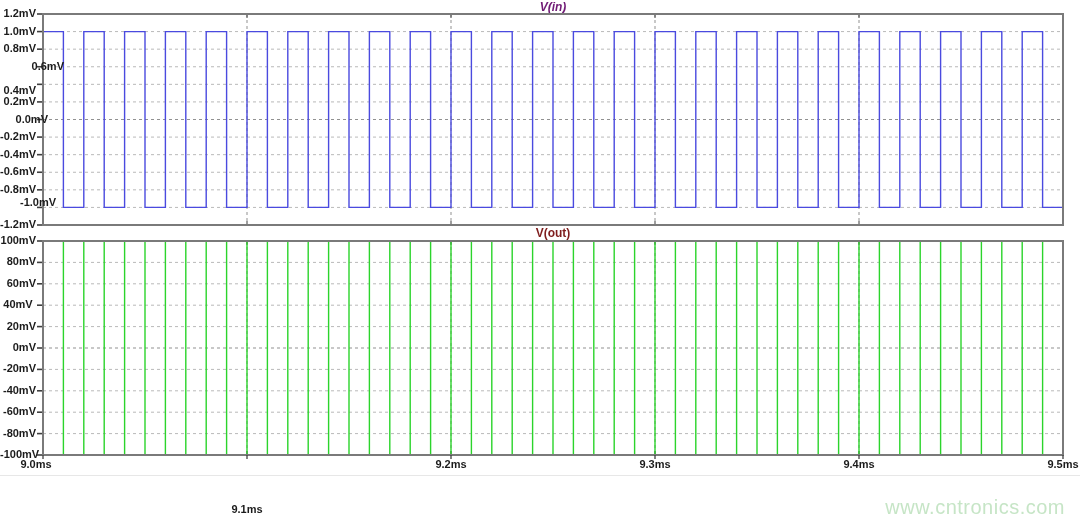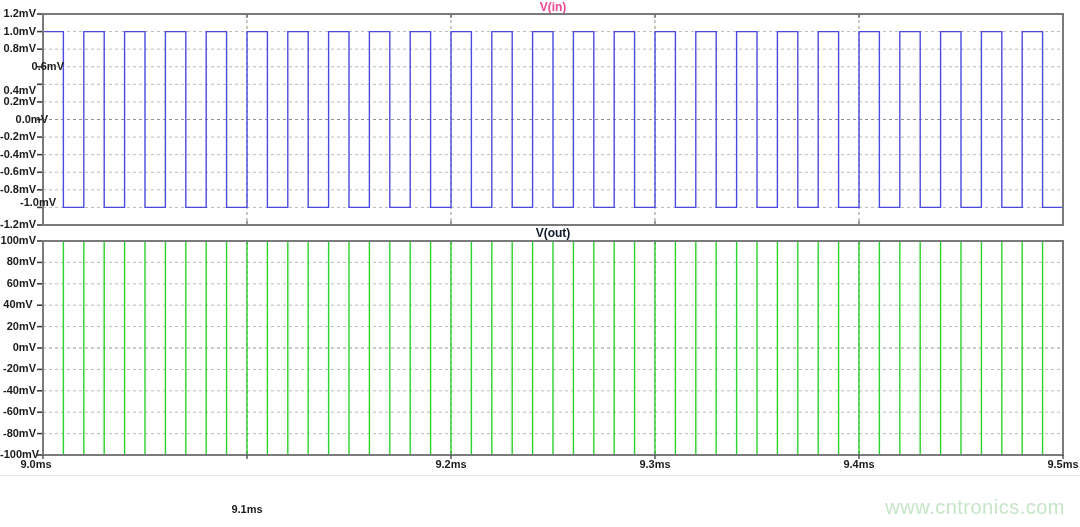--- a/index.html
+++ b/index.html
@@ -15,21 +15,21 @@
   .ylab{left:0;width:36px;text-align:right}
   .xlab{transform:translateX(-50%)}
   .separator{position:absolute;left:0;top:475px;width:1080px;height:1px;background:#e7e7e7}
   .watermark{position:absolute;right:15px;bottom:8px;font-size:20px;letter-spacing:.5px;font-weight:400}
 </style>
 </head>
 <body>
 
 <div class="screen" id="screen">
 
-  <div class="pane-title t-in" style="color: #ec4899;">V(in)</div>
+  <div class="pane-title t-in" style="color: #701a75; font-style: italic;">V(in)</div>
 
   <svg class="plot" id="svg-in" width="1080" height="527">
       <line x1="43" y1="31.58333333333333" x2="1063" y2="31.58333333333333" stroke="#b9b9b9" stroke-width="1" stroke-dasharray="3 3"></line>
       <line x1="43" y1="49.16666666666666" x2="1063" y2="49.16666666666666" stroke="#b9b9b9" stroke-width="1" stroke-dasharray="3 3"></line>
       <line x1="43" y1="66.75" x2="1063" y2="66.75" stroke="#b9b9b9" stroke-width="1" stroke-dasharray="3 3"></line>
       <line x1="43" y1="84.33333333333333" x2="1063" y2="84.33333333333333" stroke="#b9b9b9" stroke-width="1" stroke-dasharray="3 3"></line>
       <line x1="43" y1="101.91666666666667" x2="1063" y2="101.91666666666667" stroke="#b9b9b9" stroke-width="1" stroke-dasharray="3 3"></line>
       <line x1="43" y1="119.5" x2="1063" y2="119.5" stroke="#919191" stroke-width="1" stroke-dasharray="3 3"></line>
       <line x1="43" y1="137.08333333333334" x2="1063" y2="137.08333333333334" stroke="#b9b9b9" stroke-width="1" stroke-dasharray="3 3"></line>
       <line x1="43" y1="154.66666666666669" x2="1063" y2="154.66666666666669" stroke="#b9b9b9" stroke-width="1" stroke-dasharray="3 3"></line>
@@ -58,21 +58,21 @@
       <line x1="450.9999999999985" y1="14" x2="450.9999999999985" y2="18" stroke="#3f3f3f" stroke-width="1"></line>
       <line x1="450.9999999999985" y1="221" x2="450.9999999999985" y2="225" stroke="#3f3f3f" stroke-width="1"></line>
       <line x1="655.0000000000015" y1="14" x2="655.0000000000015" y2="18" stroke="#3f3f3f" stroke-width="1"></line>
       <line x1="655.0000000000015" y1="221" x2="655.0000000000015" y2="225" stroke="#3f3f3f" stroke-width="1"></line>
       <line x1="859.0000000000007" y1="14" x2="859.0000000000007" y2="18" stroke="#3f3f3f" stroke-width="1"></line>
       <line x1="859.0000000000007" y1="221" x2="859.0000000000007" y2="225" stroke="#3f3f3f" stroke-width="1"></line>
       <polyline points="43.0,31.6 63.4,31.6 63.4,207.4 83.8,207.4 83.8,31.6 104.2,31.6 104.2,207.4 124.6,207.4 124.6,31.6 145.0,31.6 145.0,207.4 165.4,207.4 165.4,31.6 185.8,31.6 185.8,207.4 206.2,207.4 206.2,31.6 226.6,31.6 226.6,207.4 247.0,207.4 247.0,31.6 267.4,31.6 267.4,207.4 287.8,207.4 287.8,31.6 308.2,31.6 308.2,207.4 328.6,207.4 328.6,31.6 349.0,31.6 349.0,207.4 369.4,207.4 369.4,31.6 389.8,31.6 389.8,207.4 410.2,207.4 410.2,31.6 430.6,31.6 430.6,207.4 451.0,207.4 451.0,31.6 471.4,31.6 471.4,207.4 491.8,207.4 491.8,31.6 512.2,31.6 512.2,207.4 532.6,207.4 532.6,31.6 553.0,31.6 553.0,207.4 573.4,207.4 573.4,31.6 593.8,31.6 593.8,207.4 614.2,207.4 614.2,31.6 634.6,31.6 634.6,207.4 655.0,207.4 655.0,31.6 675.4,31.6 675.4,207.4 695.8,207.4 695.8,31.6 716.2,31.6 716.2,207.4 736.6,207.4 736.6,31.6 757.0,31.6 757.0,207.4 777.4,207.4 777.4,31.6 797.8,31.6 797.8,207.4 818.2,207.4 818.2,31.6 838.6,31.6 838.6,207.4 859.0,207.4 859.0,31.6 879.4,31.6 879.4,207.4 899.8,207.4 899.8,31.6 920.2,31.6 920.2,207.4 940.6,207.4 940.6,31.6 961.0,31.6 961.0,207.4 981.4,207.4 981.4,31.6 1001.8,31.6 1001.8,207.4 1022.2,207.4 1022.2,31.6 1042.6,31.6 1042.6,207.4 1063.0,207.4" fill="none" stroke="#4a4adf" stroke-width="1.4"></polyline>
       <rect x="43" y="14" width="1020" height="211" fill="none" stroke="#7a7a7a" stroke-width="2"></rect>
     </svg>
 
-  <div class="pane-title t-out" style="color: #0f172a;">V(out)</div>
+  <div class="pane-title t-out" style="color: #7f1d1d;">V(out)</div>
 
   <svg class="plot" id="svg-out" width="1080" height="527">
       <line x1="43" y1="262.4" x2="1063" y2="262.4" stroke="#b9b9b9" stroke-width="1" stroke-dasharray="3 3"></line>
       <line x1="43" y1="283.8" x2="1063" y2="283.8" stroke="#b9b9b9" stroke-width="1" stroke-dasharray="3 3"></line>
       <line x1="43" y1="305.2" x2="1063" y2="305.2" stroke="#b9b9b9" stroke-width="1" stroke-dasharray="3 3"></line>
       <line x1="43" y1="326.6" x2="1063" y2="326.6" stroke="#b9b9b9" stroke-width="1" stroke-dasharray="3 3"></line>
       <line x1="43" y1="348" x2="1063" y2="348" stroke="#919191" stroke-width="1" stroke-dasharray="3 3"></line>
       <line x1="43" y1="369.4" x2="1063" y2="369.4" stroke="#b9b9b9" stroke-width="1" stroke-dasharray="3 3"></line>
       <line x1="43" y1="390.79999999999995" x2="1063" y2="390.79999999999995" stroke="#b9b9b9" stroke-width="1" stroke-dasharray="3 3"></line>
       <line x1="43" y1="412.20000000000005" x2="1063" y2="412.20000000000005" stroke="#b9b9b9" stroke-width="1" stroke-dasharray="3 3"></line>

